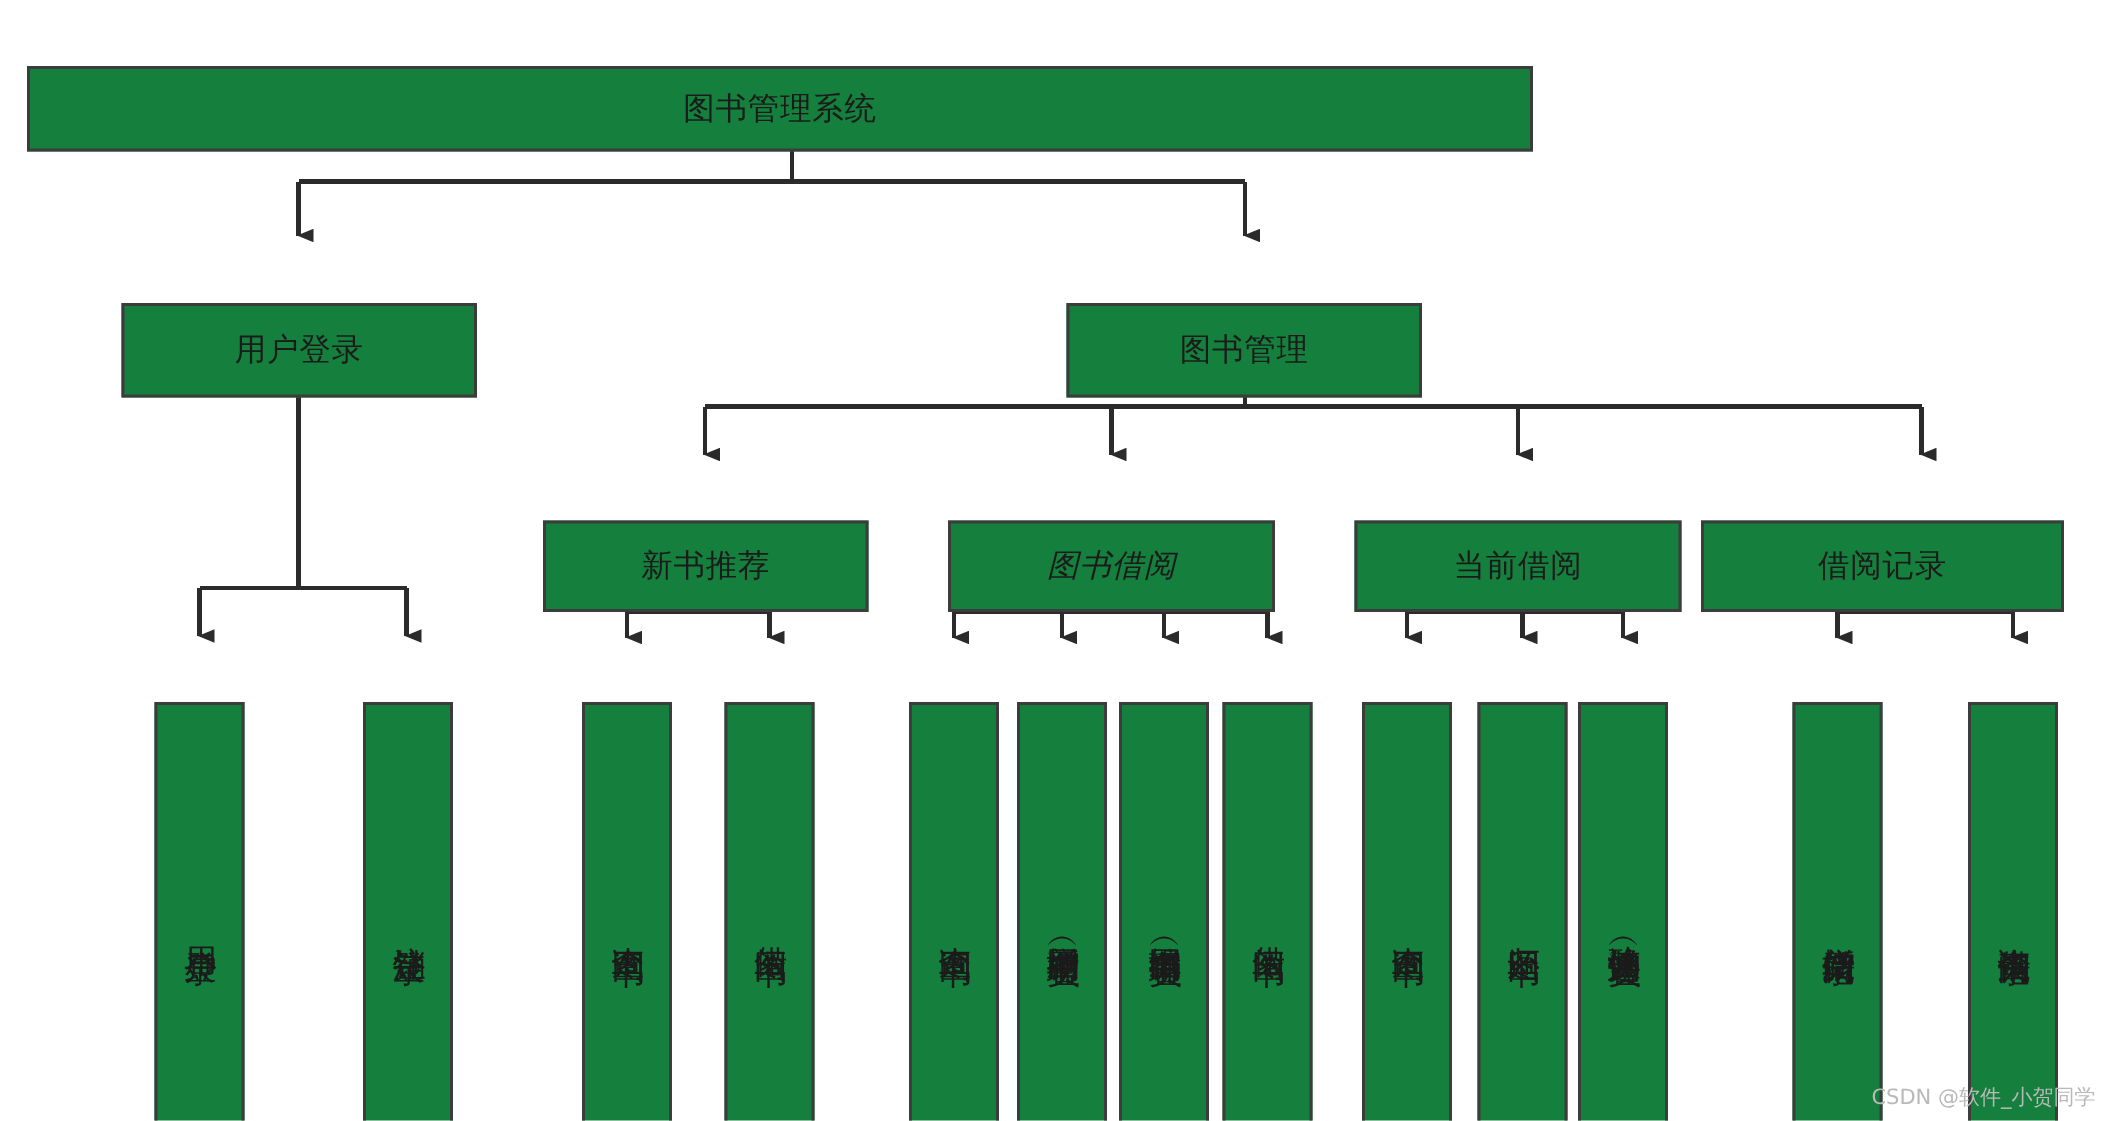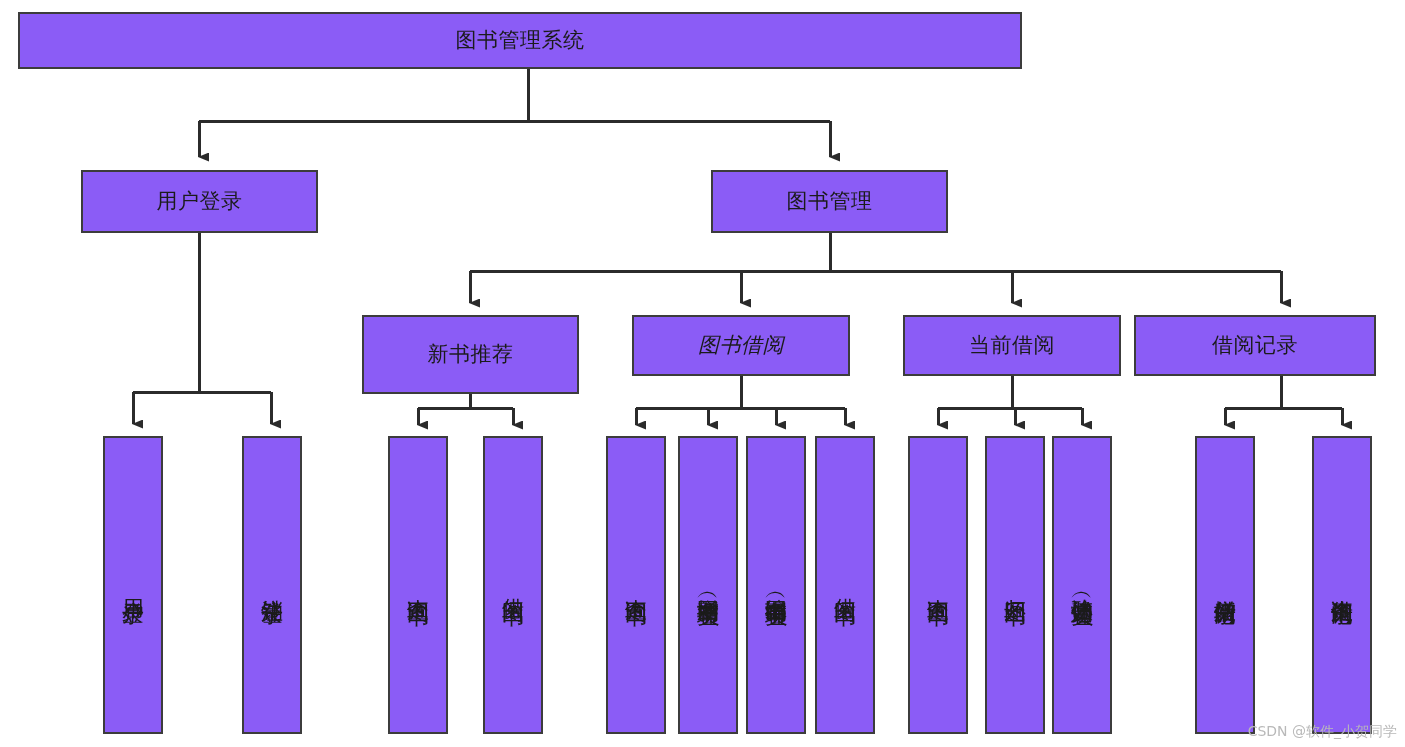--- a/index.html
+++ b/index.html
@@ -22,27 +22,28 @@
   svg.connectors {
     position: absolute;
     left: 0;
     top: 0;
     width: 1405px;
     height: 747px;
   }
   .node {
     position: absolute;
     box-sizing: border-box;
-    background: #8b5cf6;
+    background: #15803d;
     border: 2px solid #3c3c3c;
     display: flex;
     align-items: center;
     justify-content: center;
     color: #1b1b1b;
     z-index: 2;
+    margin-top: 32px;
   }
   .node .label {
     display: block;
     text-align: center;
     line-height: 1.26;
     white-space: pre;
   }
   .node.horiz .label {
     font-size: 21px;
     letter-spacing: 0.5px;
@@ -137,21 +138,21 @@
     <span class="label">图书管理系统</span>
   </div>
 
   <div class="node horiz" style="left:81px; top:170px; width:237px; height:63px;">
     <span class="label">用户登录</span>
   </div>
   <div class="node horiz" style="left:711px; top:170px; width:237px; height:63px;">
     <span class="label">图书管理</span>
   </div>
 
-  <div class="node horiz" style="left:362px; top:315px; width:217px; height:79px;">
+  <div class="node horiz" style="left:362px; top:315px; width:217px; height:61px;">
     <span class="label">新书推荐</span>
   </div>
   <div class="node horiz" style="left:632px; top:315px; width:218px; height:61px;font-style:italic;">
     <span class="label">图书借阅</span>
   </div>
   <div class="node horiz" style="left:903px; top:315px; width:218px; height:61px;">
     <span class="label">当前借阅</span>
   </div>
   <div class="node horiz" style="left:1134px; top:315px; width:242px; height:61px;">
     <span class="label">借阅记录</span>

